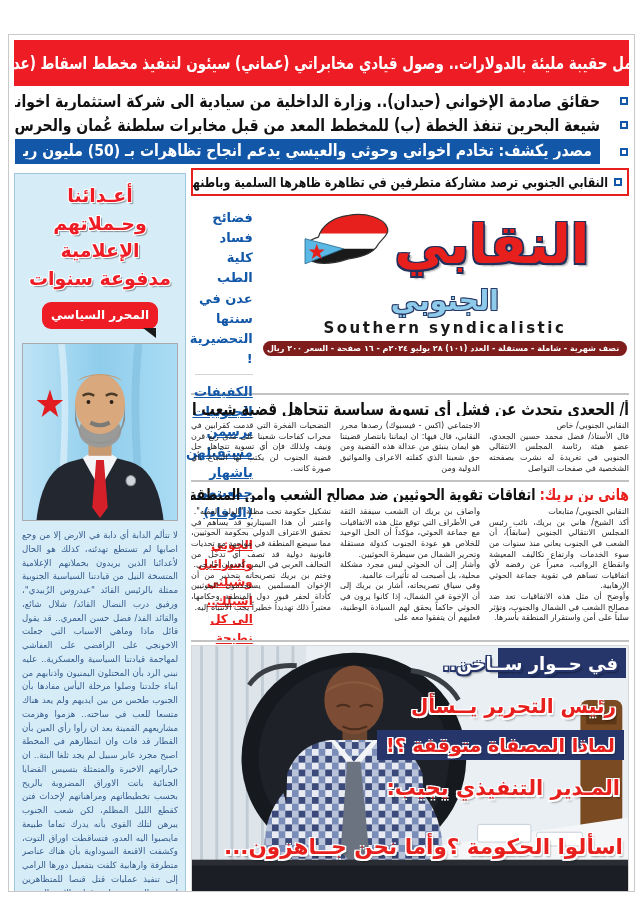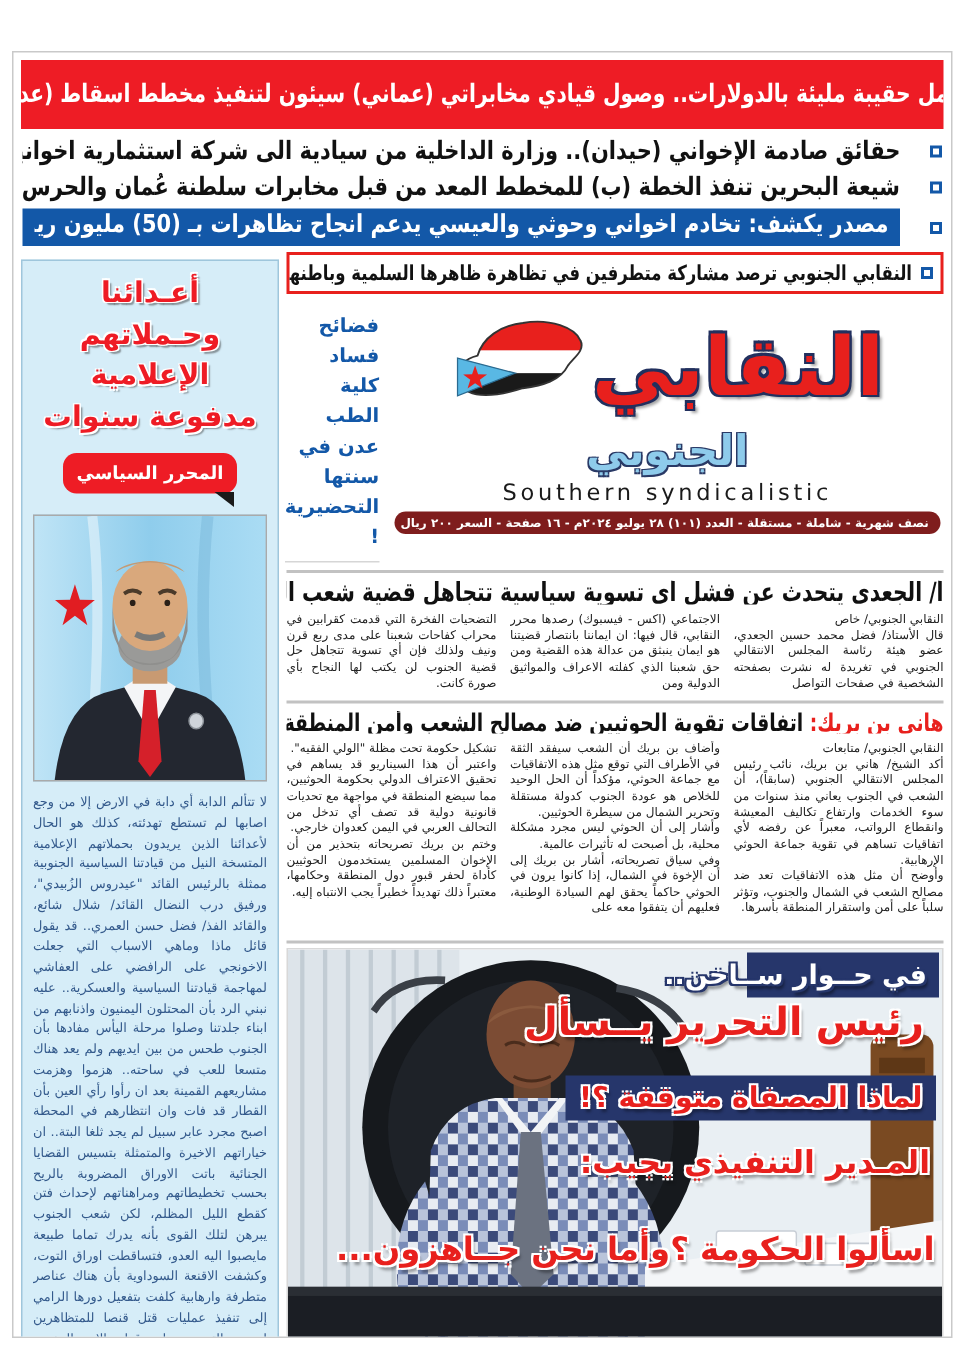--- a/index.html
+++ b/index.html
@@ -32,26 +32,26 @@
 
   
   .mast-row{display:flex;border-bottom:2px solid #c2c2c2;padding-bottom:5px;min-height:176px}
   .masthead{flex:0 0 305px;text-align:center;padding-top:2px}
   .mast-top{display:flex;align-items:center;justify-content:center;gap:2px}
   .mast-title{font-size:54px;font-weight:bold;color:#e8201d;line-height:1.05;letter-spacing:-2px;
     text-shadow:-1.5px -1.5px 0 #22305e,1.5px -1.5px 0 #22305e,-1.5px 1.5px 0 #22305e,1.5px 1.5px 0 #22305e,3px 3px 2px rgba(0,0,0,.35)}
   .logo-svg{width:92px;height:86px;flex:0 0 auto}
   .mast-sub{font-size:28px;font-weight:bold;color:#8ecbeb;letter-spacing:7px;margin-top:-4px;
     text-shadow:-1px -1px 0 #2a3a66,1px -1px 0 #2a3a66,-1px 1px 0 #2a3a66,1px 1px 0 #2a3a66}
-  .mast-en{direction:ltr;font-size:15px;font-weight:normal;color:#1a1a1a;letter-spacing:2.5px;margin-top:2px}
+  .mast-en{direction:ltr;font-size:15px;font-weight:bold;color:#1a1a1a;letter-spacing:2.5px;margin-top:2px}
   .pill{margin:4px auto 0;background:#7f1d1d;color:#fff;font-weight:bold;font-size:8px;border-radius:10px;
     padding:3px 8px;white-space:nowrap;overflow:hidden;width:99%}
 
   
-  .teasers{flex:1;min-width:0;padding:8px 8px 0 4px;display:flex;flex-direction:row;gap:7px}
+  .teasers{flex:1;min-width:0;padding:8px 8px 0 4px;display:flex;flex-direction:column;gap:7px}
   .teaser{font-weight:bold;line-height:1.55;text-align:right;padding-bottom:5px}
   .teaser.b1{color:#1358a8;font-size:13px;border-bottom:1px solid #d6d6d6}
   .teaser.b2{color:#1358a8;font-size:13px;text-decoration:underline;border-bottom:1px solid #d6d6d6}
   .teaser.r1{color:#e8201d;font-size:12px;text-decoration:underline}
 
   
   .article{border-bottom:2px solid #c2c2c2;padding:3px 0 5px}
   .art-head{font-weight:bold;text-align:center;color:#101010;white-space:nowrap;overflow:hidden;margin:2px 0 5px}
   .art-head .ht{display:inline-block;transform:scaleY(1.3);transform-origin:center}
   .jaadi .art-head{font-size:13.5px}
@@ -63,21 +63,21 @@
   .jaadi .cols{height:54px}
   .breik .cols{height:128px}
 
   
   .interview{position:relative;flex:1;min-height:250px;margin-top:3px;overflow:hidden;border:1px solid #d8d8d8}
   .iv-photo{position:absolute;inset:0;width:100%;height:100%}
   .iv-navybox{position:absolute;top:2px;right:2px;width:128px;height:30px;background:#26366b}
   .ol-white{color:#fff;text-shadow:-1.5px -1.5px 0 #26366b,1.5px -1.5px 0 #26366b,-1.5px 1.5px 0 #26366b,1.5px 1.5px 0 #26366b,2px 3px 2px rgba(0,0,0,.4)}
   .ol-red{color:#e8201d;text-shadow:-1.5px -1.5px 0 #fff,1.5px -1.5px 0 #fff,-1.5px 1.5px 0 #fff,1.5px 1.5px 0 #fff,2px 3px 2px rgba(0,0,0,.35)}
   .iv-l1{position:absolute;top:7px;right:10px;font-size:18px;font-weight:bold;white-space:nowrap}
-  .iv-l2{position:absolute;top:34px;right:12px;font-size:26px;font-weight:bold;white-space:nowrap}
+  .iv-l2{position:absolute;top:48px;right:12px;font-size:20px;font-weight:bold;white-space:nowrap}
   .iv-l3{position:absolute;top:84px;right:4px;background:#26366b;padding:4px 9px;font-size:19px;font-weight:bold;white-space:nowrap}
   .iv-l4{position:absolute;top:130px;right:8px;font-size:21px;font-weight:bold;white-space:nowrap}
   .iv-l5{position:absolute;top:188px;right:5px;font-size:21.5px;font-weight:bold;white-space:nowrap}
 
   
   .sb-title{font-size:19px;font-weight:bold;color:#ee1c25;text-align:center;line-height:1.45;
     text-shadow:-1px -1px 0 #fff,1px -1px 0 #fff,-1px 1px 0 #fff,1px 1px 0 #fff,2px 2px 1px rgba(40,40,40,.45);
     margin-bottom:10px;min-height:58px}
   .sb-ribbon{position:relative;background:#ee1c25;color:#fff;font-size:12px;font-weight:bold;text-align:center;
     border-radius:9px;width:116px;margin:0 auto 14px;padding:6px 4px 7px}

